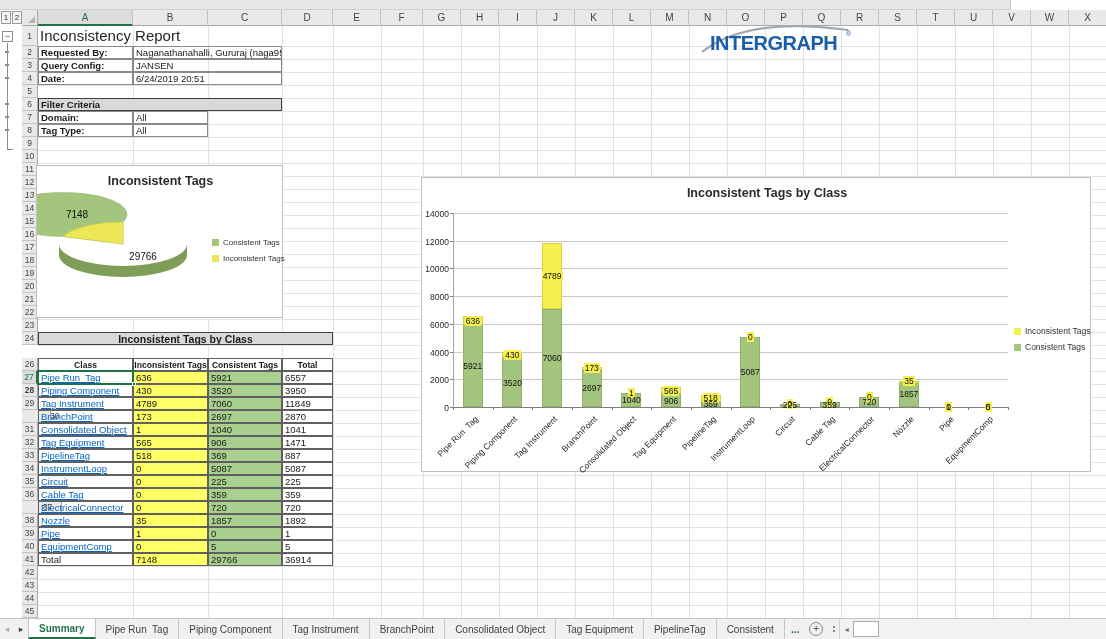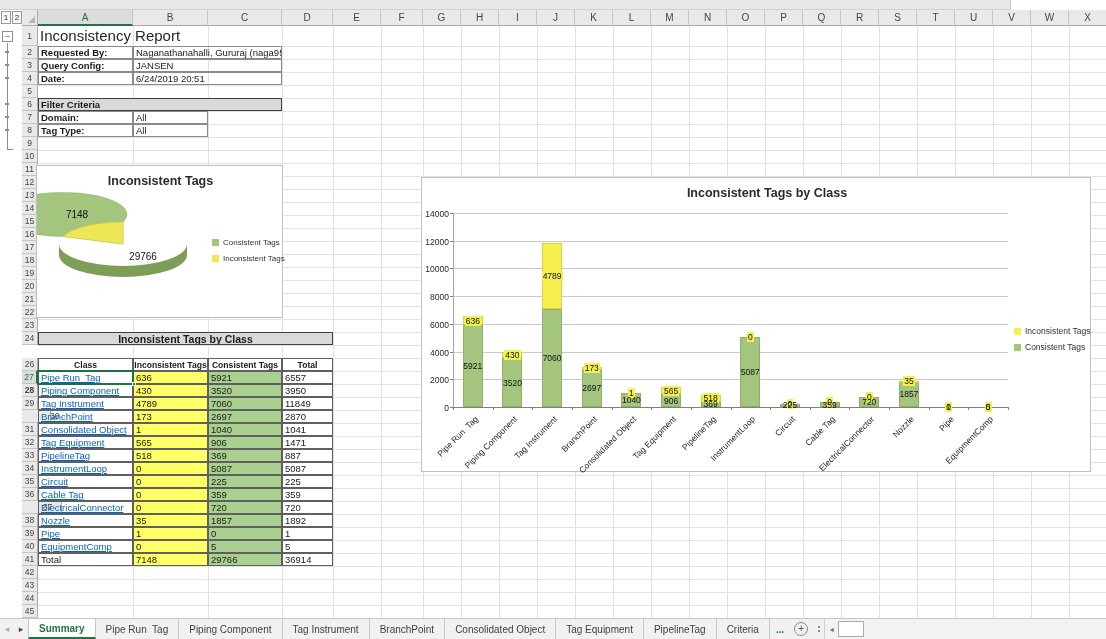--- a/index.html
+++ b/index.html
@@ -441,34 +441,41 @@
         <div class="bar-label" style="left: 548.179px; top: 223.931px; width: 36px; position: absolute;"><span style="background: rgb(245, 240, 78); padding: 0px 1px;">0</span></div>
         <div class="bar-label" style="left: 548.179px; top: 223.965px; width: 36px; position: absolute;">5</div>
         <div class="xlabel" style="left: 476.179px; top: 236px; width: 90px; position: absolute;">EquipmentComp</div>
       </div>
     <div id="bar-legend">
         <div class="legend-item" style="left: 592px; top: 148px; position: absolute;"><span class="legend-swatch" style="background: rgb(245, 240, 78);"></span><span>Inconsistent Tags</span></div>
         <div class="legend-item" style="left: 592px; top: 164px; position: absolute;"><span class="legend-swatch" style="background: rgb(163, 197, 125);"></span><span>Consistent Tags</span></div>
       </div>
   </div>
 
+  <div class="abs" id="logo">
+    <svg width="160" height="34" style="position:absolute;left:0;top:0;">
+      <path d="M2,28 Q48,-8 148,6" stroke="#9FA8B0" stroke-width="2.2" fill="none"></path>
+    </svg>
+    <span id="logo-text">INTERGRAPH</span>
+    <span id="logo-reg">®</span>
+  </div>
 
   <div class="abs" id="tab-bar">
     <div class="tabnav" style="color:#ABABAB;">◂</div>
     <div class="tabnav" style="color:#444;">▸</div>
     <div id="tabs-holder" style="display:flex;">
         <div class="tab active">Summary</div>
         <div class="tab">Pipe Run  Tag</div>
         <div class="tab">Piping Component</div>
         <div class="tab">Tag Instrument</div>
         <div class="tab">BranchPoint</div>
         <div class="tab">Consolidated Object</div>
         <div class="tab">Tag Equipment</div>
         <div class="tab">PipelineTag</div>
-        <div class="tab">Criteria</div>
+        <div class="tab">Consistent</div>
       </div>
     <div id="tab-ellipsis">...</div>
     <div id="add-sheet">+</div>
     <div id="splitter-dots">
         <i></i>
         <i></i>
       </div>
     <div id="hscroll">
       <div id="hscroll-left">◂</div>
       <div id="hscroll-thumb"></div>

